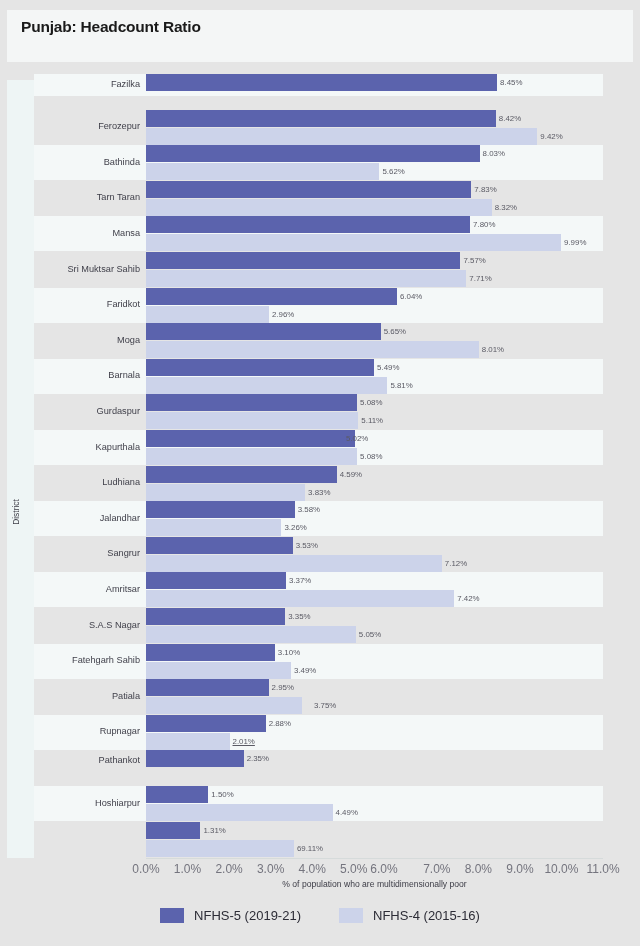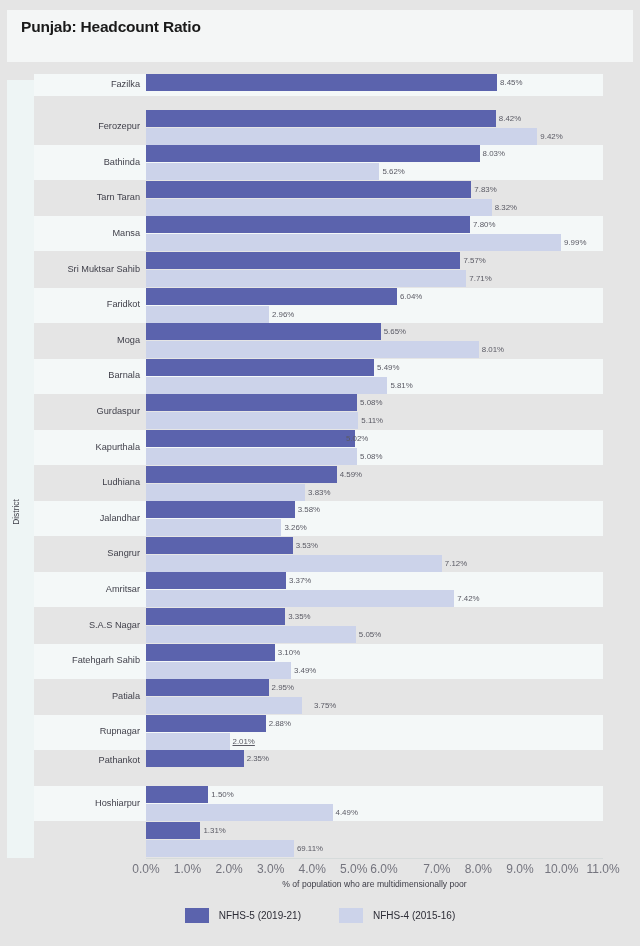--- a/index.html
+++ b/index.html
@@ -138,21 +138,21 @@
   .legend-item {
     display: flex;
     align-items: center;
     gap: 10px;
   }
   .legend-swatch {
     width: 24px; height: 15px;
     display: inline-block;
   }
   .legend-label {
-    font-size: 10px;
+    font-size: 13px;
     color: #2c2c36;
   }
 </style>
 </head>
 <body>
 
 <div id="page">
 
   <div id="header">
     <div id="chart-title">Punjab: Headcount Ratio</div>

